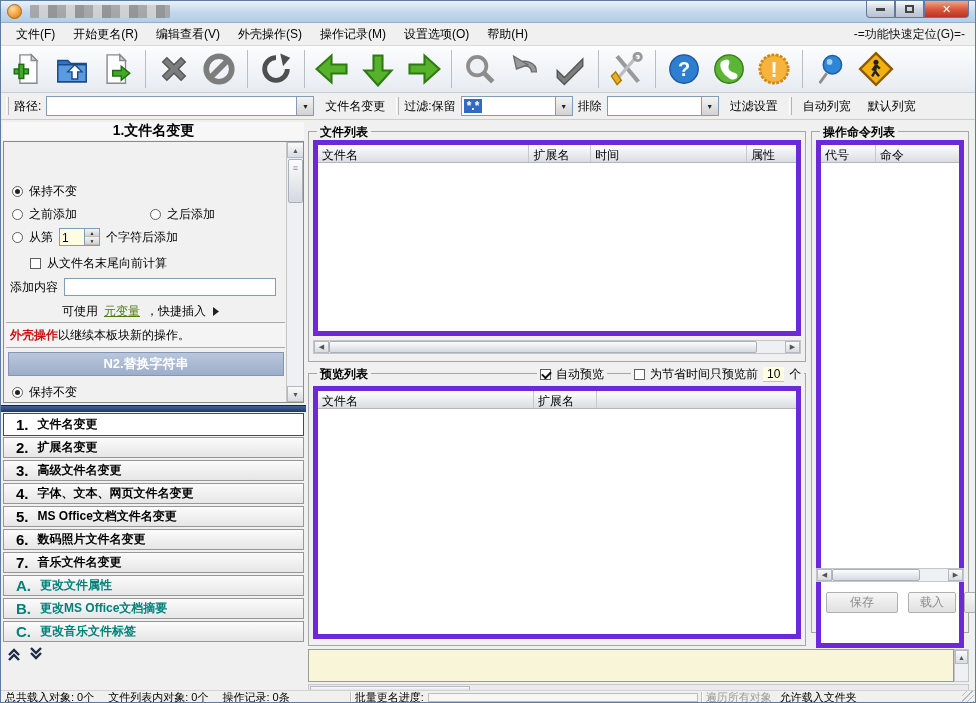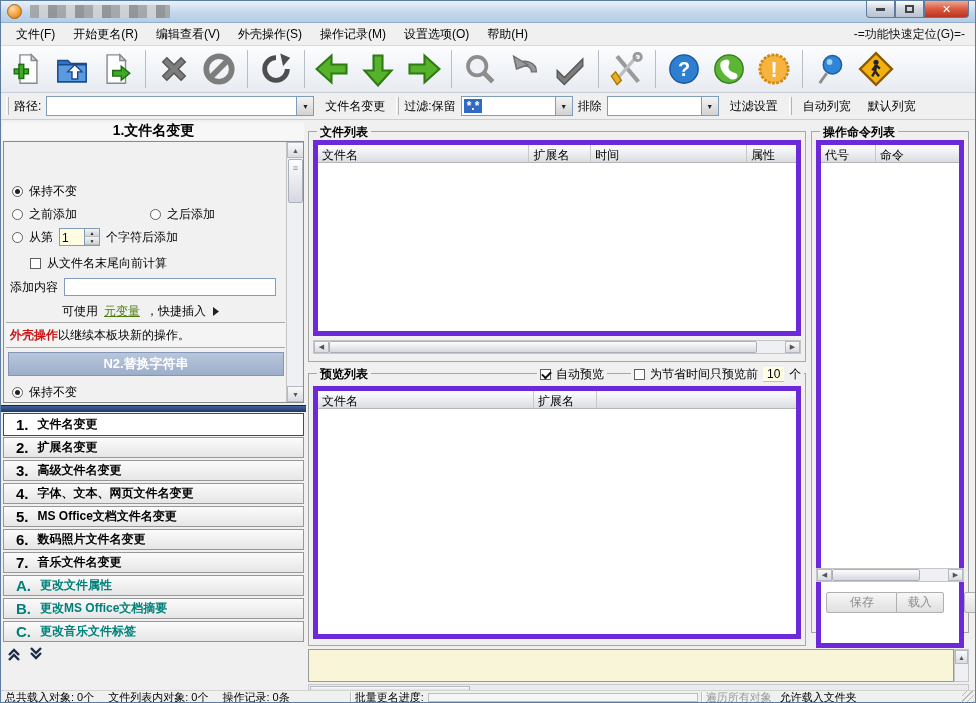--- a/index.html
+++ b/index.html
@@ -466,21 +466,21 @@
         <div class="cell" style="width:55px">代号</div>
         <div class="cell" style="flex:1; border-right:none">命令</div>
       </div>
     </div>
     <div class="hscroll" style="left:4px; top:436px; width:148px">
       <div class="harrow">◀</div>
       <div class="hthumb" style="width:88px"></div>
       <div class="harrow" style="margin-left:auto">▶</div>
     </div>
     <div class="gbtn" style="left:14px; top:460px; width:72px">保存</div>
-    <div class="gbtn" style="left:84px; top:460px; width:48px">载入</div>
+    <div class="gbtn" style="left:96px; top:460px; width:48px">载入</div>
     <div class="gbtn" style="left:152px; top:460px; width:14px"></div>
   </div>
 
   <div class="abs yellowpanel"></div>
   <div class="abs ypscroll">
     <div class="sbtn" style="width:13px;height:14px">▲</div>
   </div>
   <div class="abs ybottom">
     <div class="half"></div>
   </div>

